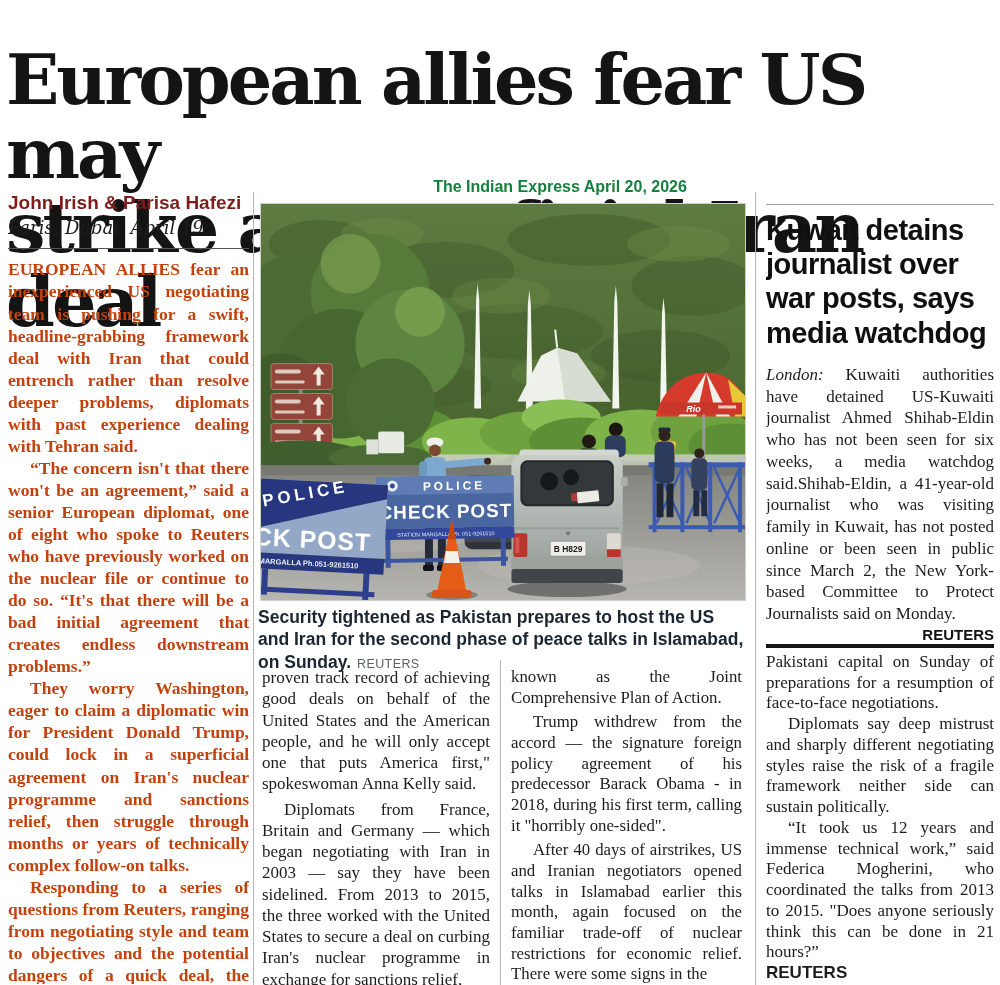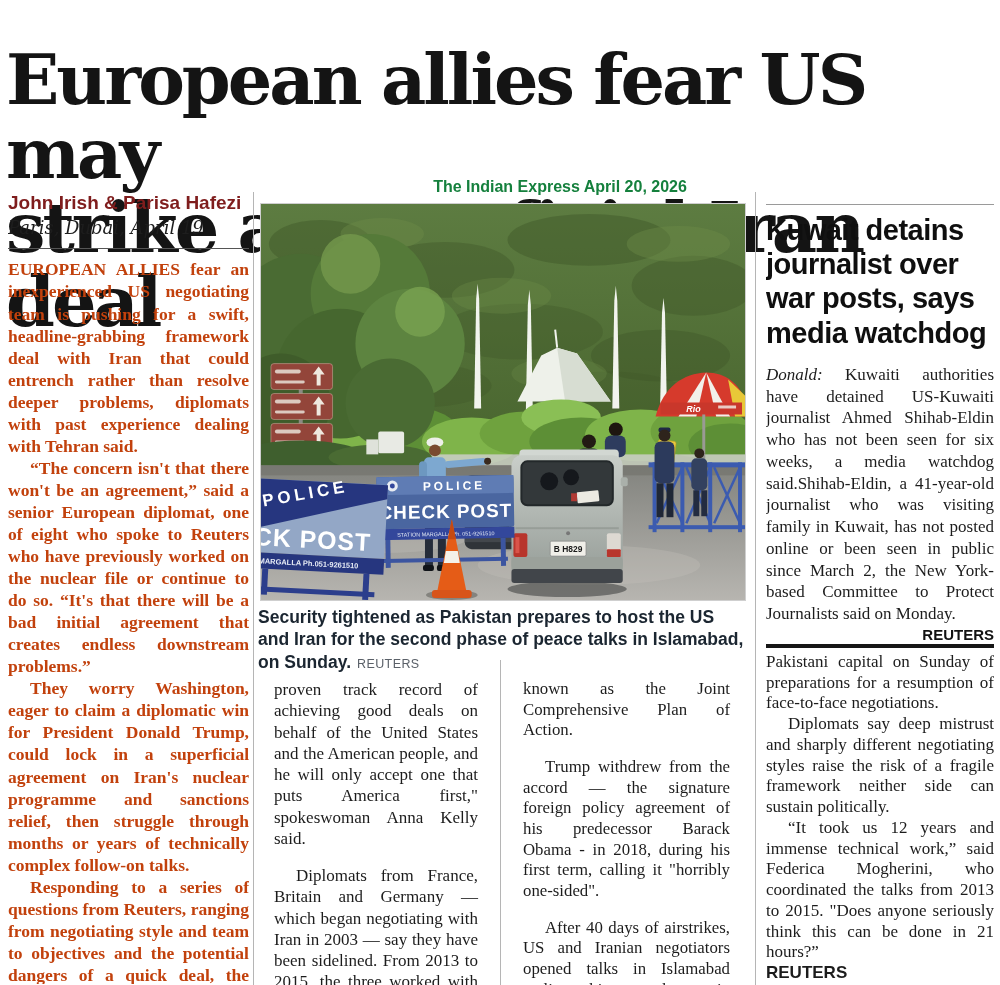--- a/index.html
+++ b/index.html
@@ -38,21 +38,21 @@
   svg text{font-family:"Liberation Sans",sans-serif;}
 
   .caption{position:absolute;left:258px;top:606px;width:488px;
     font-family:"Liberation Sans",sans-serif;font-weight:700;font-size:17.5px;line-height:1.28;
     color:#1b2631;}
   .caption .credit{font-weight:400;font-size:12.5px;color:#5a6068;letter-spacing:.4px;margin-left:6px;}
 
   
   .col2{position:absolute;left:258px;top:663px;width:236px;height:322px;overflow:hidden;}
   .col3{position:absolute;left:507px;top:663px;width:239px;height:322px;overflow:hidden;}
-  .col2 p,.col3 p{margin:16px;text-align:justify;font-size:17px;line-height:1.25;color:#1c1c1c;}
+  .col2 p,.col3 p{margin:4px;text-align:justify;font-size:17px;line-height:1.25;color:#1c1c1c;}
   .col3 p{font-size:16.8px;line-height:1.23;}
   .col2 p.indent,.col3 p.indent{text-indent:22px;}
 
   
   .kuwait{position:absolute;left:766px;top:209px;width:228px;height:432px;overflow:hidden;}
   .kw-headline{margin:4px 0 14px;font-family:"Liberation Sans",sans-serif;font-weight:700;
     font-size:29px;line-height:1.18;letter-spacing:-0.5px;color:#0f0f0f;white-space:pre-line;}
   .kw-body{margin:0;text-align:justify;font-size:17px;line-height:1.28;color:#1c1c1c;}
   .kw-dateline{font-style:italic;}
   .kw-signoff{float:right;font-family:"Liberation Sans",sans-serif;font-weight:700;font-size:15px;color:#111;}
@@ -342,21 +342,21 @@
     <p class="indent">Trump withdrew from the accord — the signature foreign policy agreement of his predecessor Barack Obama - in 2018, during his first term, calling it "horribly one-sided".</p>
     <p class="indent">After 40 days of airstrikes, US and Iranian negotiators opened talks in Islamabad earlier this month, again focused on the familiar trade-off of nuclear restrictions for economic relief. There were some signs in the</p>
   </div>
 
   <div class="kuwait">
     <h2 class="kw-headline">Kuwait detains
 journalist over
 war posts, says
 media watchdog</h2>
     <p class="kw-body">
-      <span class="kw-dateline">Donald:</span>
+      <span class="kw-dateline">London:</span>
       <span>Kuwaiti authorities have detained US-Kuwaiti journalist Ahmed Shihab-Eldin who has not been seen for six weeks, a media watchdog said.Shihab-Eldin, a 41-year-old journalist who was visiting family in Kuwait, has not posted online or been seen in public since March 2, the New York-based Committee to Protect Journalists said on Monday.</span>
       <span class="kw-signoff">REUTERS</span>
     </p>
   </div>
 
   <div class="col4">
     <p>Pakistani capital on Sunday of preparations for a resumption of face-to-face negotiations.</p>
     <p class="indent">Diplomats say deep mistrust and sharply different negotiating styles raise the risk of a fragile framework neither side can sustain politically.</p>
     <p class="indent">“It took us 12 years and immense technical work,” said Federica Mogherini, who coordinated the talks from 2013 to 2015. "Does anyone seriously think this can be done in 21 hours?”</p>
     <p class="reuters-line">REUTERS</p>

